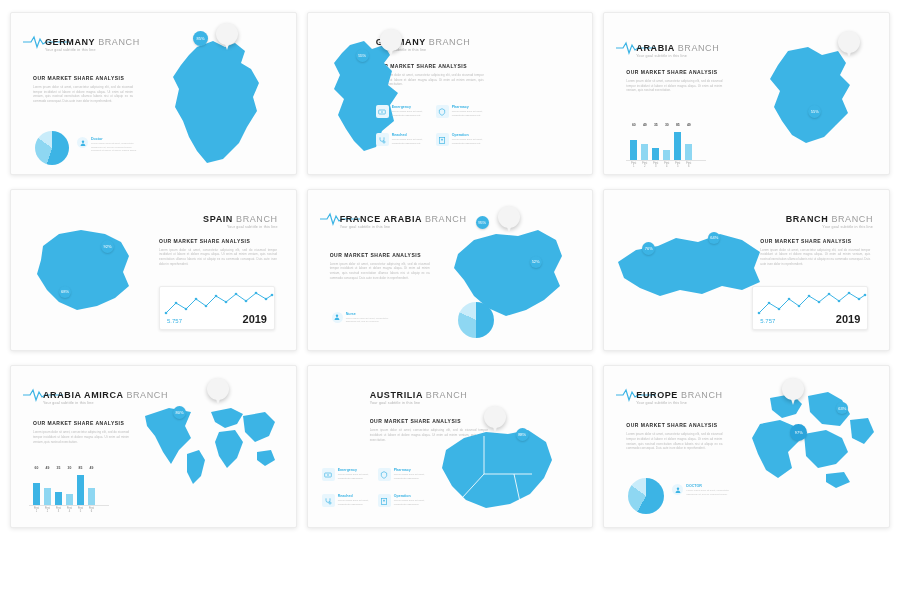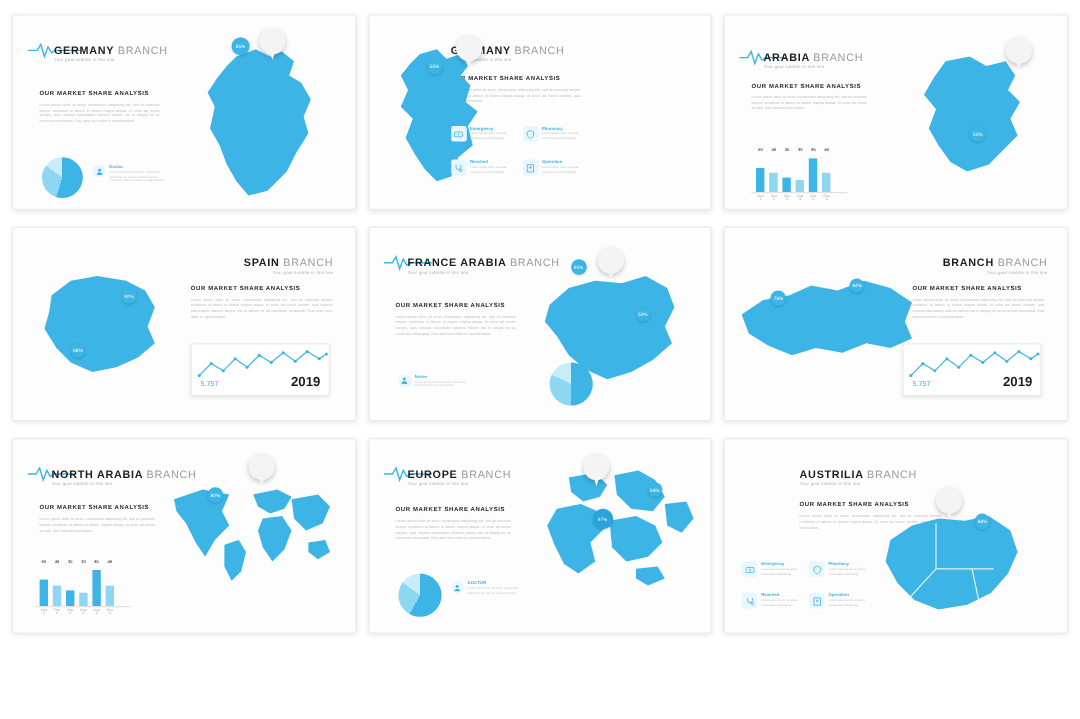--- a/index.html
+++ b/index.html
@@ -441,21 +441,21 @@
         <div class="big">2019</div>
       </div>
     </div>
 
     <div class="slide">
       <div class="pulse" style="left:12px;top:22px;">
         <svg width="40" height="14" viewBox="0 0 40 14">
             <polyline points="0,7 7,7 10,2 13,12 16,4 19,9 22,7 40,7" fill="none" stroke="#3cb4e5" stroke-width="1.2"></polyline>
           </svg>
       </div>
-      <div class="ttl" style="left:32px;top:24px;"><span>NORTH ARABIA</span> <span class="lite">BRANCH</span></div>
+      <div class="ttl" style="left:32px;top:24px;"><span>ARABIA AMIRCA</span> <span class="lite">BRANCH</span></div>
       <div class="sub" style="left:32px;top:35px;">Your goal subtitle in this line</div>
       <div class="sechead" style="left:22px;top:54px;">OUR MARKET SHARE ANALYSIS</div>
       <div class="para" style="left:22px;top:64px;width:96px;">Lorem ipsum dolor sit amet, consectetur adipiscing elit, sed do eiusmod tempor incididunt ut labore et dolore magna aliqua. Ut enim ad minim veniam, quis nostrud exercitation.</div>
 
       <div class="map" style="left:128px;top:36px;">
         <svg width="140" height="86" viewBox="0 0 140 86">
           <g fill="#3cb4e5">
             <path d="M6 14 L30 6 L52 10 L46 24 L52 36 L40 48 L32 62 L24 50 L16 34 L8 24 Z"></path>
             <path d="M48 52 L60 48 L66 58 L62 74 L54 82 L48 70 Z"></path>
             <path d="M72 10 L92 6 L104 12 L98 22 L86 26 L76 20 Z"></path>
@@ -494,20 +494,89 @@
           <span>First 2</span>
           <span>First 3</span>
           <span>First 4</span>
           <span>First 5</span>
           <span>First 6</span>
         </div>
       </div>
     </div>
 
     <div class="slide">
+      <div class="ttl" style="left:62px;top:24px;"><span>AUSTRILIA</span> <span class="lite">BRANCH</span></div>
+      <div class="sub" style="left:62px;top:35px;">Your goal subtitle in this line</div>
+      <div class="sechead" style="left:62px;top:52px;">OUR MARKET SHARE ANALYSIS</div>
+      <div class="para" style="left:62px;top:62px;width:118px;">Lorem ipsum dolor sit amet, consectetur adipiscing elit, sed do eiusmod tempor incididunt ut labore et dolore magna aliqua. Ut enim ad minim veniam, quis nostrud exercitation.</div>
+
+      <div class="map" style="left:120px;top:58px;">
+        <svg width="130" height="92" viewBox="0 0 130 92">
+          <path fill="#3cb4e5" d="M18 26 L36 14 L58 8 L80 10 L100 6 L118 18 L124 36 L116 54 L102 70 L82 80 L58 84 L38 76 L24 62 L14 44 Z"></path>
+          <g stroke="#ffffff" stroke-width="1" fill="none" opacity=".85">
+            <path d="M56 12 L56 50 M56 50 L104 50 M56 50 L34 74 M86 50 L92 78"></path>
+          </g>
+        </svg>
+      </div>
+      <div class="pin" style="left:176px;top:40px;">
+          <div class="head"></div>
+          <div class="tail"></div>
+        </div>
+      <div class="bub" style="left:208px;top:62px;width:13px;height:13px;">88%</div>
+
+      <div class="feat" style="left:14px;top:102px;">
+        <div class="ic">
+            <svg width="8" height="8" viewBox="0 0 12 12">
+              <rect x="1" y="3" width="10" height="6" rx="1" fill="none" stroke="#3cb4e5" stroke-width="1"></rect>
+              <path d="M6 5v2M5 6h2" stroke="#3cb4e5" stroke-width="1"></path>
+            </svg>
+          </div>
+        <div class="tx">
+            <b>Emergency</b>
+            <i>Lorem ipsum dolor sit amet, consectetur adipiscing.</i>
+          </div>
+      </div>
+      <div class="feat" style="left:70px;top:102px;">
+        <div class="ic">
+            <svg width="8" height="8" viewBox="0 0 12 12">
+              <path d="M6 1l4 2v4c0 2-4 4-4 4S2 9 2 7V3z" fill="none" stroke="#3cb4e5" stroke-width="1"></path>
+            </svg>
+          </div>
+        <div class="tx">
+            <b>Pharmacy</b>
+            <i>Lorem ipsum dolor sit amet, consectetur adipiscing.</i>
+          </div>
+      </div>
+      <div class="feat" style="left:14px;top:128px;">
+        <div class="ic">
+            <svg width="8" height="8" viewBox="0 0 12 12">
+              <path d="M3 2v3a3 3 0 006 0V2" fill="none" stroke="#3cb4e5" stroke-width="1"></path>
+              <circle cx="9" cy="9" r="1.6" fill="none" stroke="#3cb4e5" stroke-width="1"></circle>
+            </svg>
+          </div>
+        <div class="tx">
+            <b>Reached</b>
+            <i>Lorem ipsum dolor sit amet, consectetur adipiscing.</i>
+          </div>
+      </div>
+      <div class="feat" style="left:70px;top:128px;">
+        <div class="ic">
+            <svg width="8" height="8" viewBox="0 0 12 12">
+              <rect x="2" y="2" width="8" height="9" fill="none" stroke="#3cb4e5" stroke-width="1"></rect>
+              <path d="M6 4v3M4.5 5.5h3" stroke="#3cb4e5" stroke-width="1"></path>
+            </svg>
+          </div>
+        <div class="tx">
+            <b>Operation</b>
+            <i>Lorem ipsum dolor sit amet, consectetur adipiscing.</i>
+          </div>
+      </div>
+    </div>
+
+    <div class="slide">
       <div class="pulse" style="left:12px;top:22px;">
         <svg width="40" height="14" viewBox="0 0 40 14">
             <polyline points="0,7 7,7 10,2 13,12 16,4 19,9 22,7 40,7" fill="none" stroke="#3cb4e5" stroke-width="1.2"></polyline>
           </svg>
       </div>
       <div class="ttl" style="left:32px;top:24px;"><span>EUROPE</span> <span class="lite">BRANCH</span></div>
       <div class="sub" style="left:32px;top:35px;">Your goal subtitle in this line</div>
       <div class="sechead" style="left:22px;top:56px;">OUR MARKET SHARE ANALYSIS</div>
       <div class="para" style="left:22px;top:66px;width:96px;">Lorem ipsum dolor sit amet, consectetur adipiscing elit, sed do eiusmod tempor incididunt ut labore et dolore magna aliqua. Ut enim ad minim veniam, quis nostrud exercitation ullamco laboris nisi ut aliquip ex ea commodo consequat. Duis aute irure dolor in reprehenderit.</div>
 
@@ -538,88 +607,19 @@
               <path d="M1 10c0-2.5 1.8-4 4-4s4 1.5 4 4z" fill="#3cb4e5"></path>
             </svg>
         </div>
         <div class="tx">
           <b>DOCTOR</b>
           <i>Lorem ipsum dolor sit amet, consectetur adipiscing elit, sed do eiusmod tempor.</i>
         </div>
       </div>
     </div>
 
-    <div class="slide">
-      <div class="ttl" style="left:62px;top:24px;"><span>AUSTRILIA</span> <span class="lite">BRANCH</span></div>
-      <div class="sub" style="left:62px;top:35px;">Your goal subtitle in this line</div>
-      <div class="sechead" style="left:62px;top:52px;">OUR MARKET SHARE ANALYSIS</div>
-      <div class="para" style="left:62px;top:62px;width:118px;">Lorem ipsum dolor sit amet, consectetur adipiscing elit, sed do eiusmod tempor incididunt ut labore et dolore magna aliqua. Ut enim ad minim veniam, quis nostrud exercitation.</div>
-
-      <div class="map" style="left:120px;top:58px;">
-        <svg width="130" height="92" viewBox="0 0 130 92">
-          <path fill="#3cb4e5" d="M18 26 L36 14 L58 8 L80 10 L100 6 L118 18 L124 36 L116 54 L102 70 L82 80 L58 84 L38 76 L24 62 L14 44 Z"></path>
-          <g stroke="#ffffff" stroke-width="1" fill="none" opacity=".85">
-            <path d="M56 12 L56 50 M56 50 L104 50 M56 50 L34 74 M86 50 L92 78"></path>
-          </g>
-        </svg>
-      </div>
-      <div class="pin" style="left:176px;top:40px;">
-          <div class="head"></div>
-          <div class="tail"></div>
-        </div>
-      <div class="bub" style="left:208px;top:62px;width:13px;height:13px;">88%</div>
-
-      <div class="feat" style="left:14px;top:102px;">
-        <div class="ic">
-            <svg width="8" height="8" viewBox="0 0 12 12">
-              <rect x="1" y="3" width="10" height="6" rx="1" fill="none" stroke="#3cb4e5" stroke-width="1"></rect>
-              <path d="M6 5v2M5 6h2" stroke="#3cb4e5" stroke-width="1"></path>
-            </svg>
-          </div>
-        <div class="tx">
-            <b>Emergency</b>
-            <i>Lorem ipsum dolor sit amet, consectetur adipiscing.</i>
-          </div>
-      </div>
-      <div class="feat" style="left:70px;top:102px;">
-        <div class="ic">
-            <svg width="8" height="8" viewBox="0 0 12 12">
-              <path d="M6 1l4 2v4c0 2-4 4-4 4S2 9 2 7V3z" fill="none" stroke="#3cb4e5" stroke-width="1"></path>
-            </svg>
-          </div>
-        <div class="tx">
-            <b>Pharmacy</b>
-            <i>Lorem ipsum dolor sit amet, consectetur adipiscing.</i>
-          </div>
-      </div>
-      <div class="feat" style="left:14px;top:128px;">
-        <div class="ic">
-            <svg width="8" height="8" viewBox="0 0 12 12">
-              <path d="M3 2v3a3 3 0 006 0V2" fill="none" stroke="#3cb4e5" stroke-width="1"></path>
-              <circle cx="9" cy="9" r="1.6" fill="none" stroke="#3cb4e5" stroke-width="1"></circle>
-            </svg>
-          </div>
-        <div class="tx">
-            <b>Reached</b>
-            <i>Lorem ipsum dolor sit amet, consectetur adipiscing.</i>
-          </div>
-      </div>
-      <div class="feat" style="left:70px;top:128px;">
-        <div class="ic">
-            <svg width="8" height="8" viewBox="0 0 12 12">
-              <rect x="2" y="2" width="8" height="9" fill="none" stroke="#3cb4e5" stroke-width="1"></rect>
-              <path d="M6 4v3M4.5 5.5h3" stroke="#3cb4e5" stroke-width="1"></path>
-            </svg>
-          </div>
-        <div class="tx">
-            <b>Operation</b>
-            <i>Lorem ipsum dolor sit amet, consectetur adipiscing.</i>
-          </div>
-      </div>
-    </div>
-
   </div>
 
   <div class="footer">
     
     
   </div>
 </div>
 
 </body></html>

